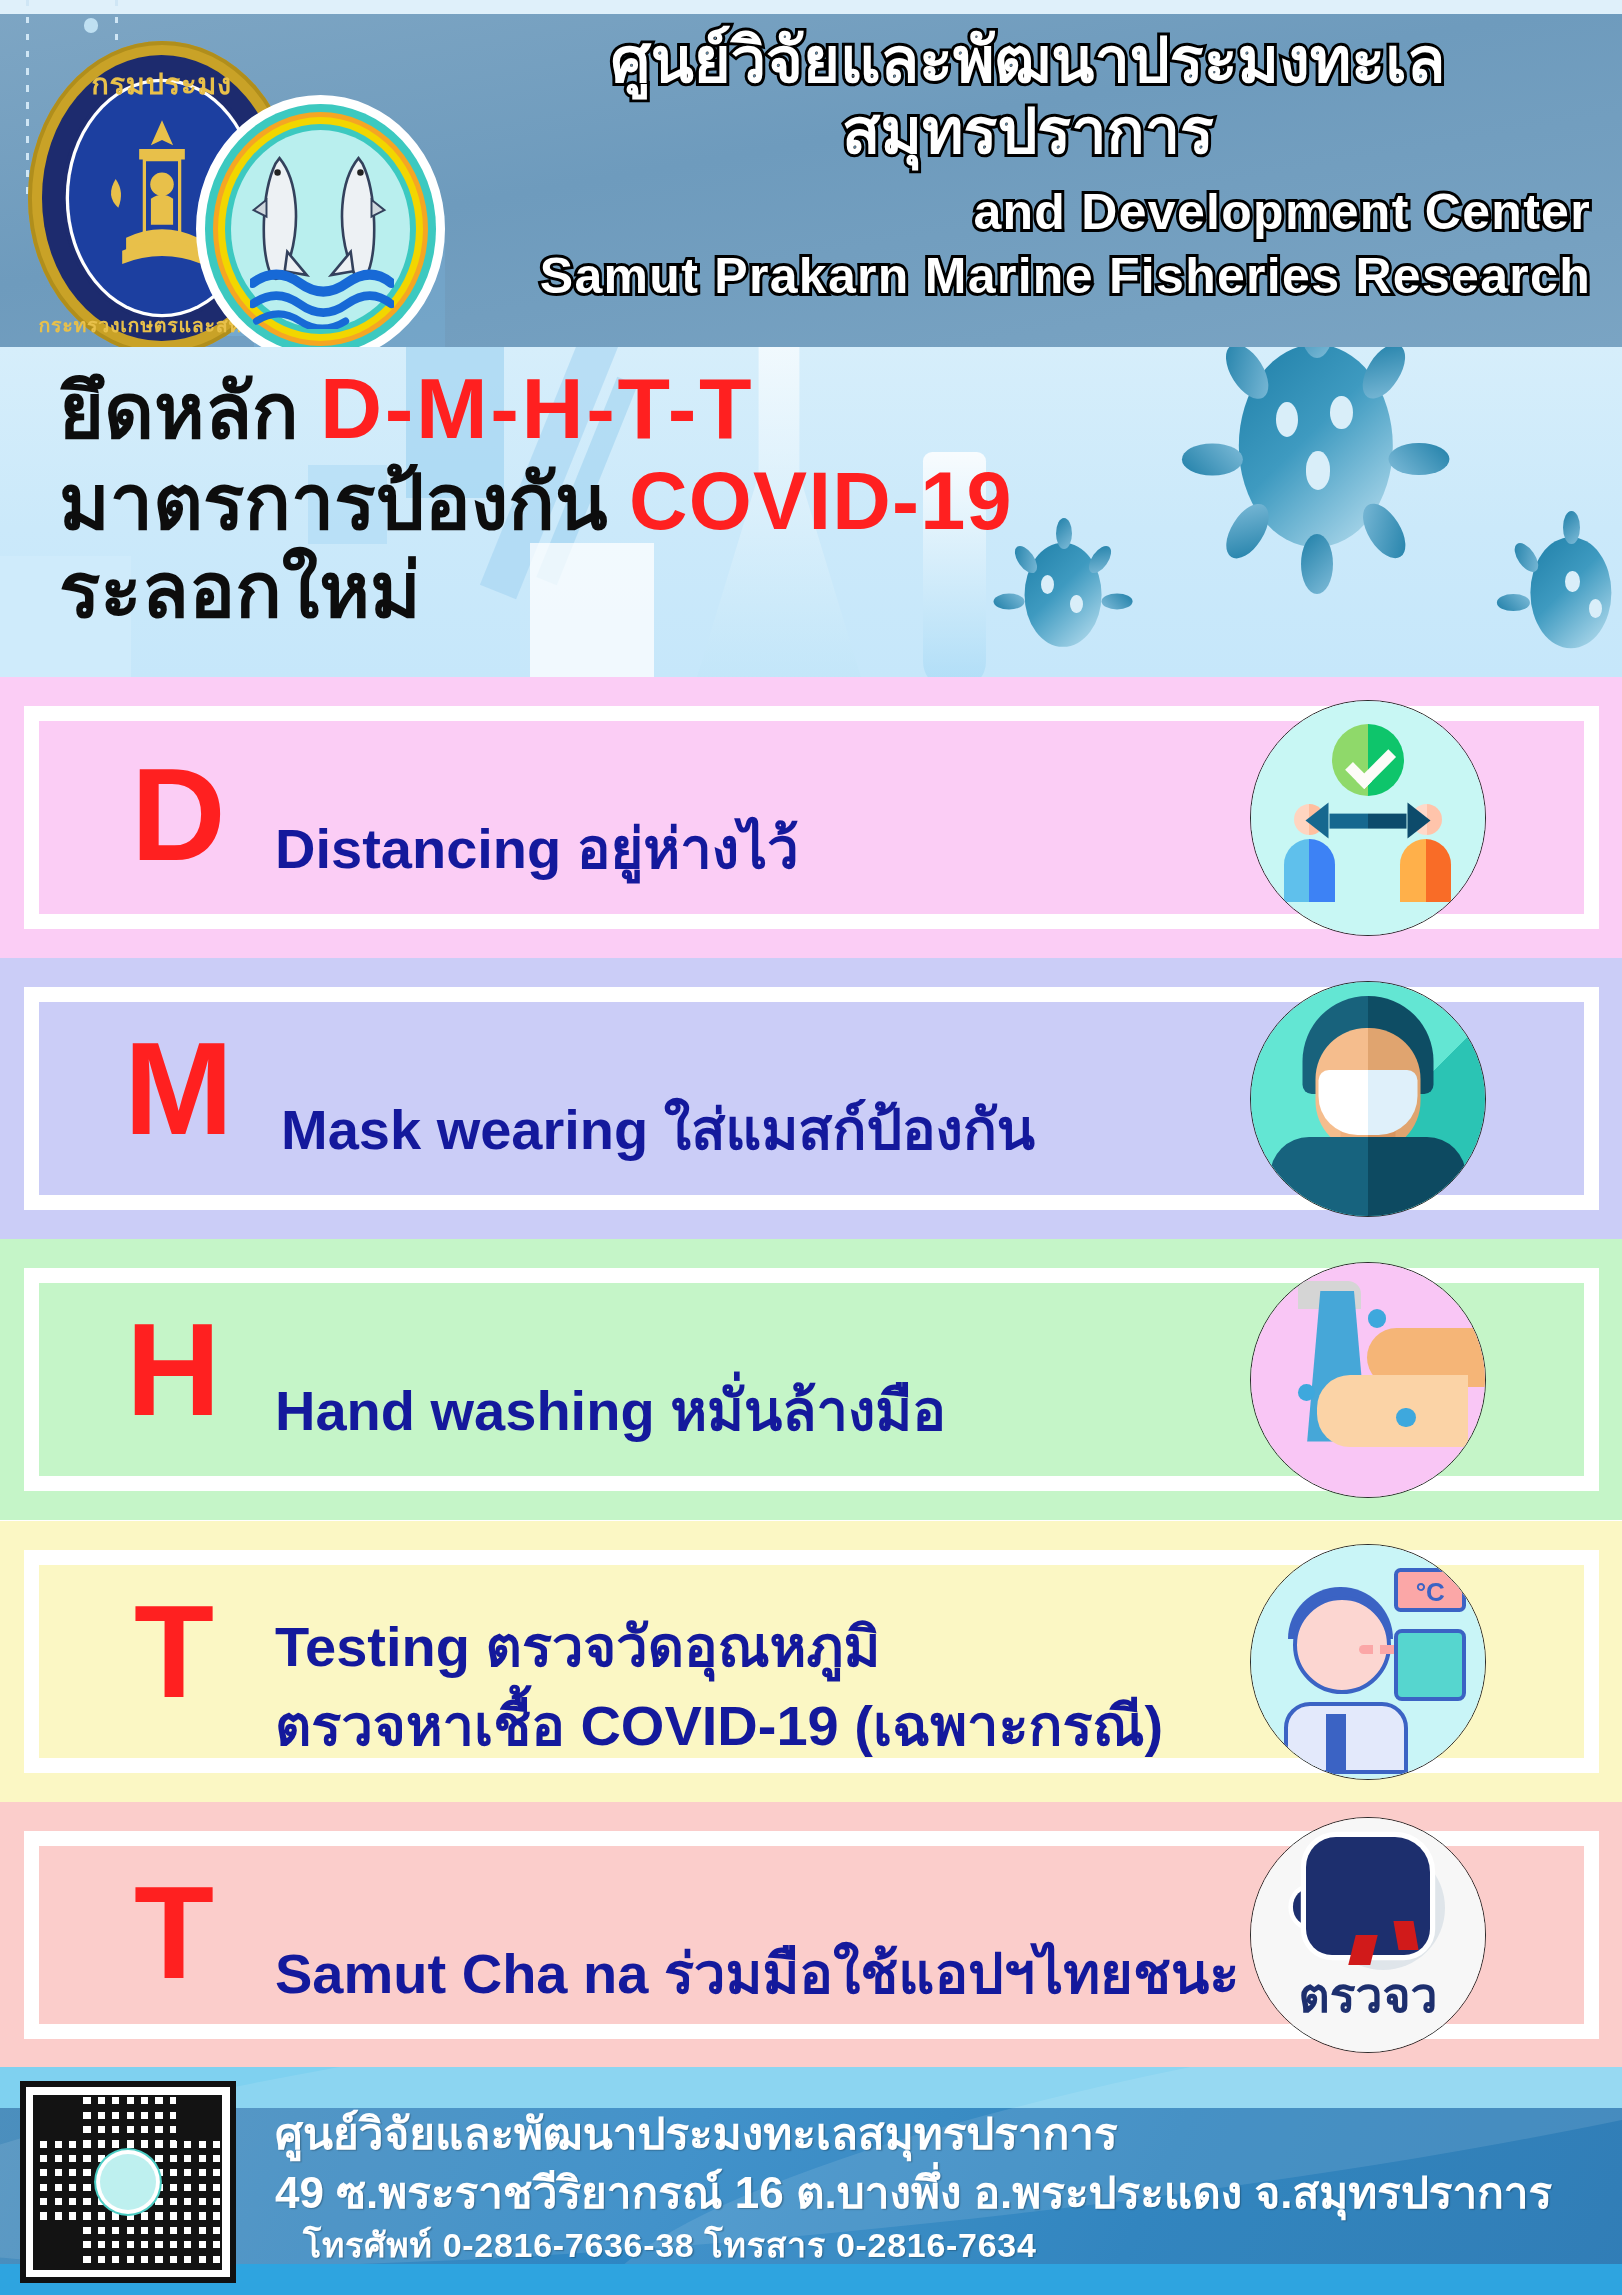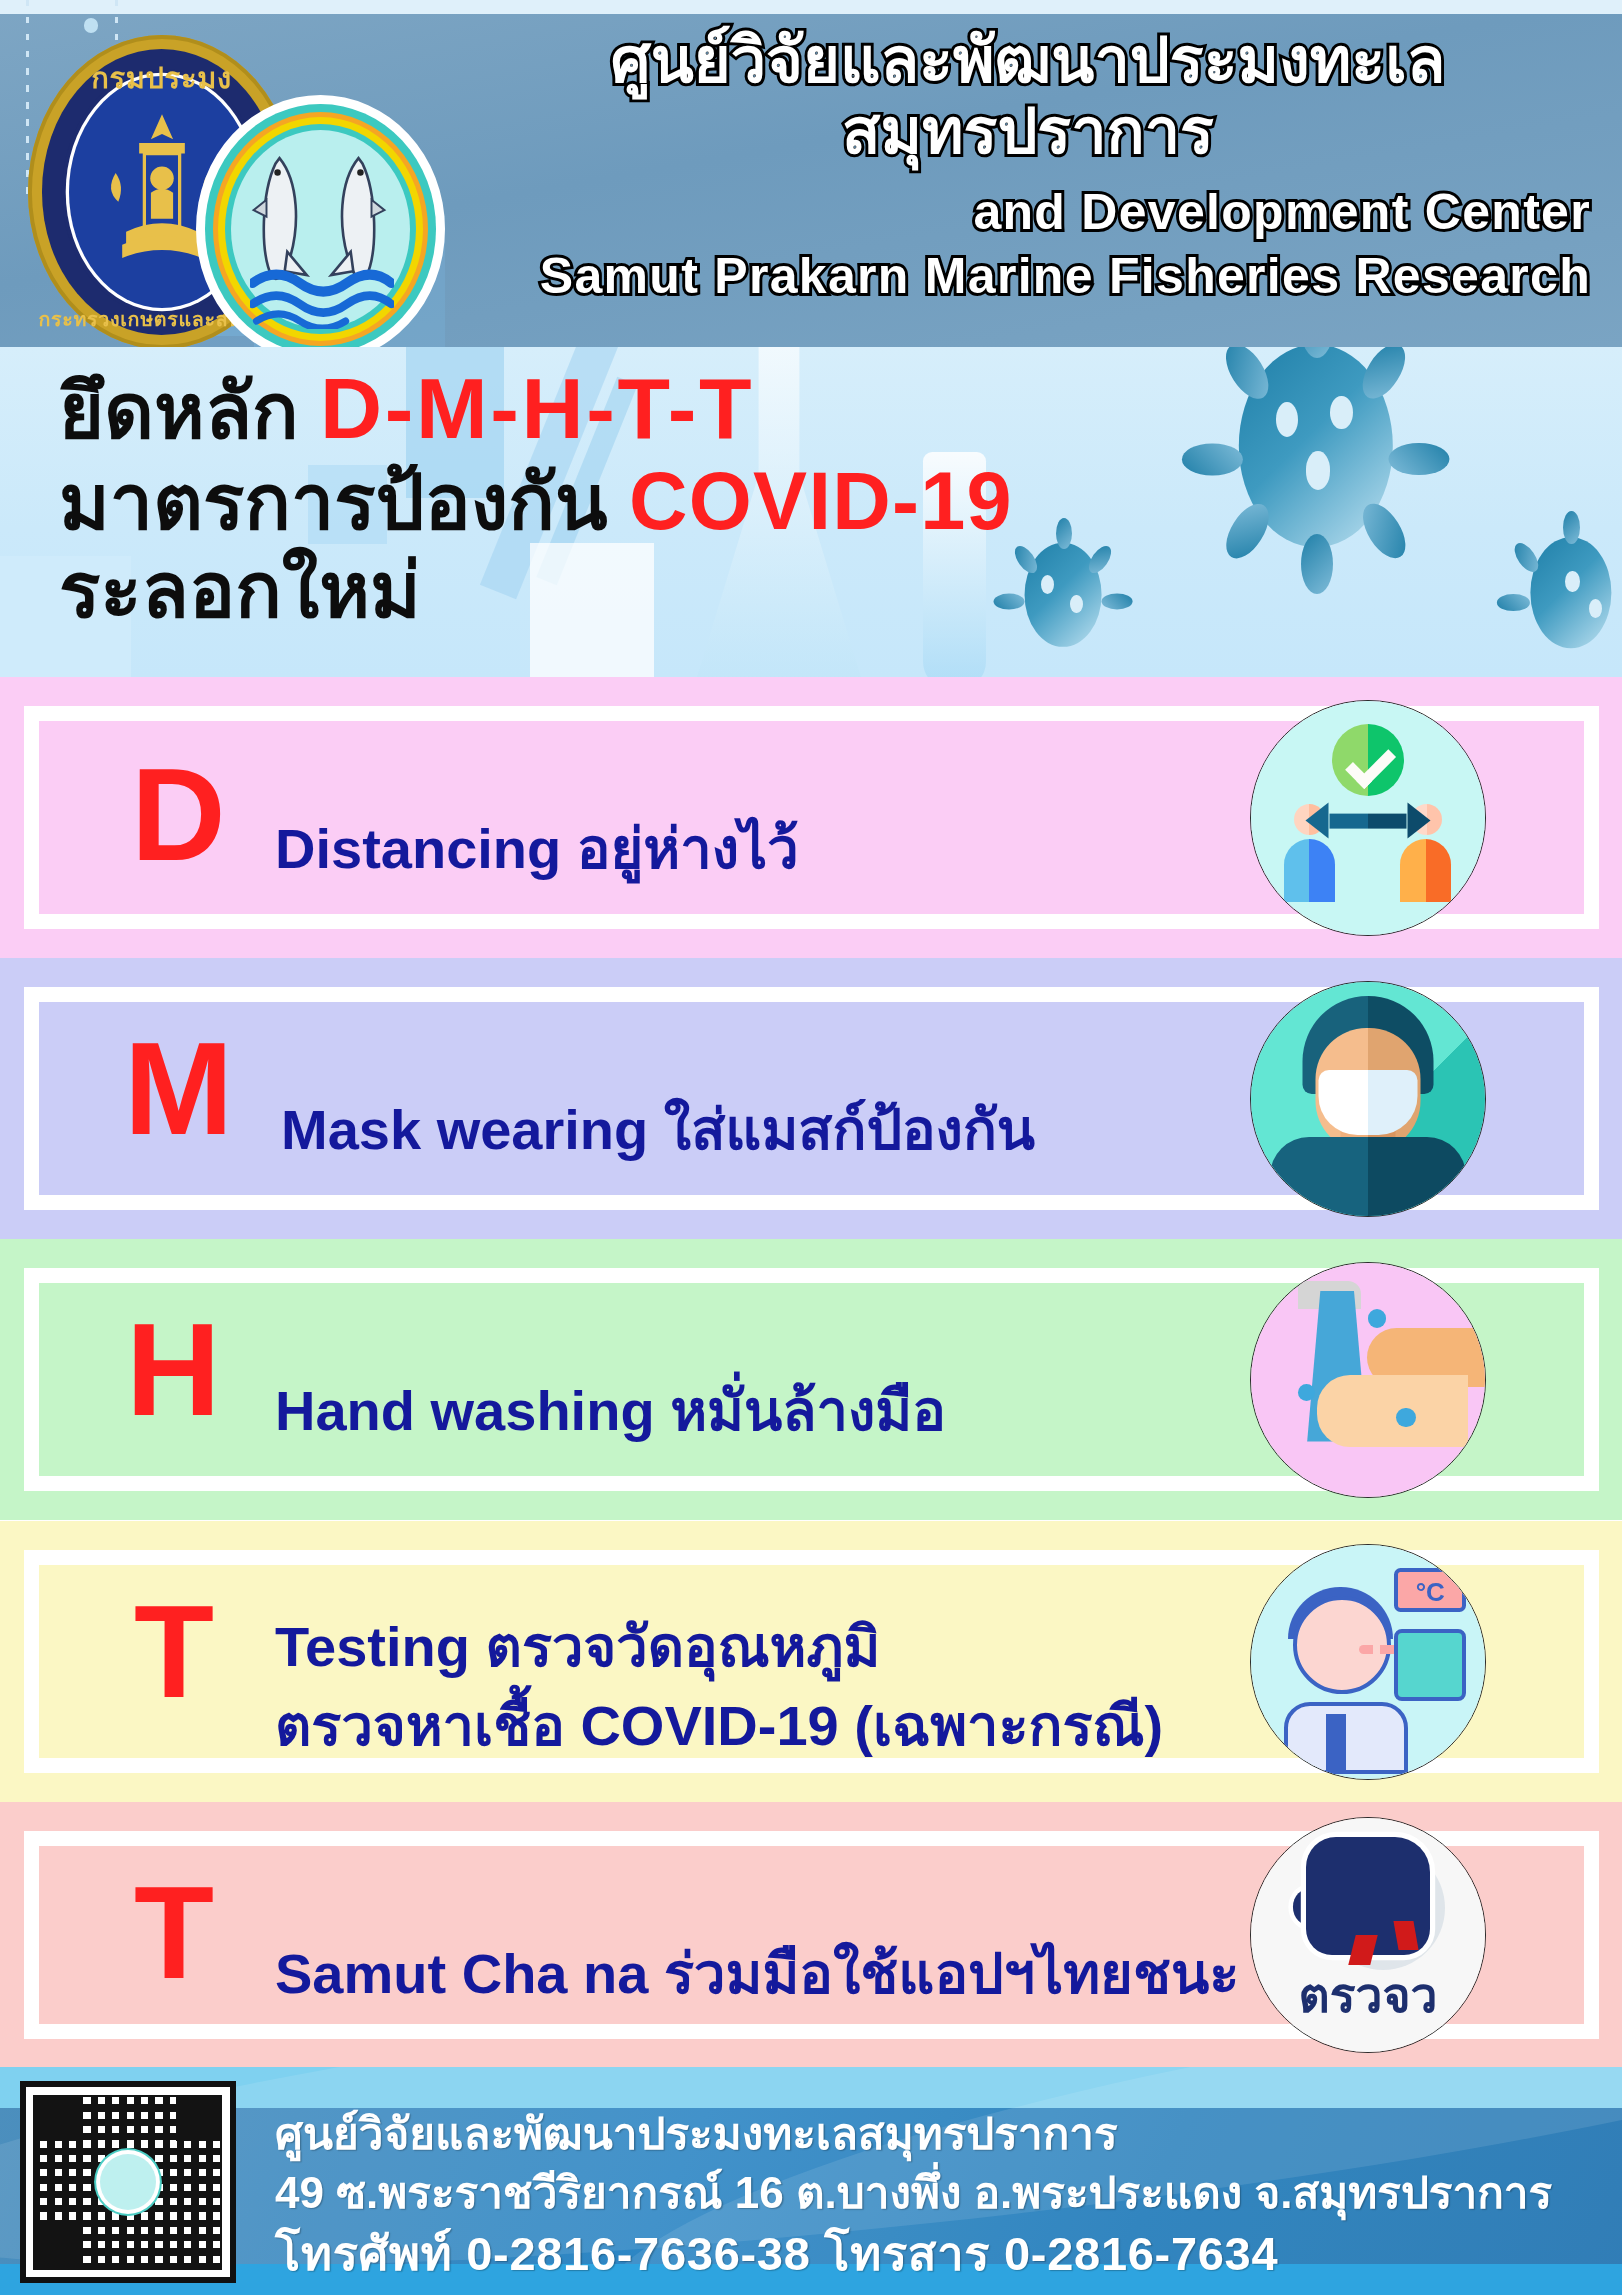--- a/index.html
+++ b/index.html
@@ -24,21 +24,21 @@
   .hdr-cross-h{position:absolute;left:216px;top:298px;width:115px;height:38px;background:rgba(120,180,220,.5);}
   .hdr-dots{position:absolute;left:26px;top:0;width:2.6px;height:196px;
     background:repeating-linear-gradient(to bottom,#cfe6f5 0 6.5px,transparent 6.5px 17px);}
   .hdr-dots2{position:absolute;left:115px;top:0;width:2.6px;height:216px;
     background:repeating-linear-gradient(to bottom,#cfe6f5 0 6.5px,transparent 6.5px 17px);}
   .hdr-chk1{position:absolute;left:110px;top:167px;width:59px;height:59px;
     border-left:10.5px solid #9ec9e6;border-bottom:10.5px solid #9ec9e6;transform:rotate(-45deg);}
   .hdr-bub{position:absolute;border-radius:50%;background:#bfe0f2;}
 
   
-  .seal{position:absolute;left:27.5px;top:35px;width:268px;height:314px;}
+  .seal{position:absolute;left:27.5px;top:41px;width:268px;height:314px;}
   .seal-outer{position:absolute;inset:0;border-radius:50%;background:#c9a227;
      box-shadow:0 0 0 3.9px #b08e1c inset;}
   .seal-ring{position:absolute;inset:14.4px;border-radius:50%;background:#1d2b6e;}
   .seal-inner{position:absolute;inset:41px;border-radius:50%;background:#1c3fa0;
      box-shadow:0 0 0 3.3px #ffffff, 0 0 0 7.2px #1d2b6e;}
   .seal-fig{position:absolute;left:50%;top:50%;transform:translate(-50%,-50%);
      width:124px;height:164px;}
   .seal-txt-top,.seal-txt-bot{
      position:absolute;left:0;width:100%;text-align:center;color:#e8c04a;
      font-weight:bold;font-size:29px;letter-spacing:0.7px;}
@@ -213,21 +213,21 @@
     background:rgba(255,255,255,.10);border-radius:50%;transform:rotate(-6deg);}
   .f-wave2{position:absolute;left:589px;top:-19.6px;width:1440px;height:275px;
     background:rgba(255,255,255,.10);border-radius:50% 50% 0 0;transform:rotate(-10deg);}
   .f-top{position:absolute;left:0;top:0;width:1623px;height:41px;background:#7fd1f0;}
   .f-bot{position:absolute;left:0;bottom:0;width:1623px;height:31px;background:#2ea4e0;}
   .f-text{position:absolute;left:275px;top:38px;color:#ffffff;}
   .f-line{font-weight:bold;line-height:1.34;white-space:nowrap;
     text-shadow:1.3px 1.3px 1.3px rgba(0,0,0,.25);}
   .f-l1{font-size:44px;}
   .f-l2{font-size:44px;}
-  .f-l3{font-size:47px;letter-spacing:0.7px;}
+  .f-l3{font-size:34px;letter-spacing:0.7px;margin-left:28px;}
 
   .qr{position:absolute;left:19.6px;top:14.4px;width:216px;height:202px;background:#ffffff;
      border:6.5px solid #111;padding:7.9px;}
   .qr-grid{position:relative;width:100%;height:100%;
      background-image:
        repeating-linear-gradient(90deg,#000 0 7.2px,transparent 7.2px 14.4px),
        repeating-linear-gradient(0deg,#000 0 7.2px,transparent 7.2px 14.4px);
      background-blend-mode:screen;opacity:.92;}
   .qr-eye{position:absolute;width:46px;height:46px;border:9.2px solid #000;background:#fff;}
   .qr-eye i{display:block;width:100%;height:100%;background:#000;}

